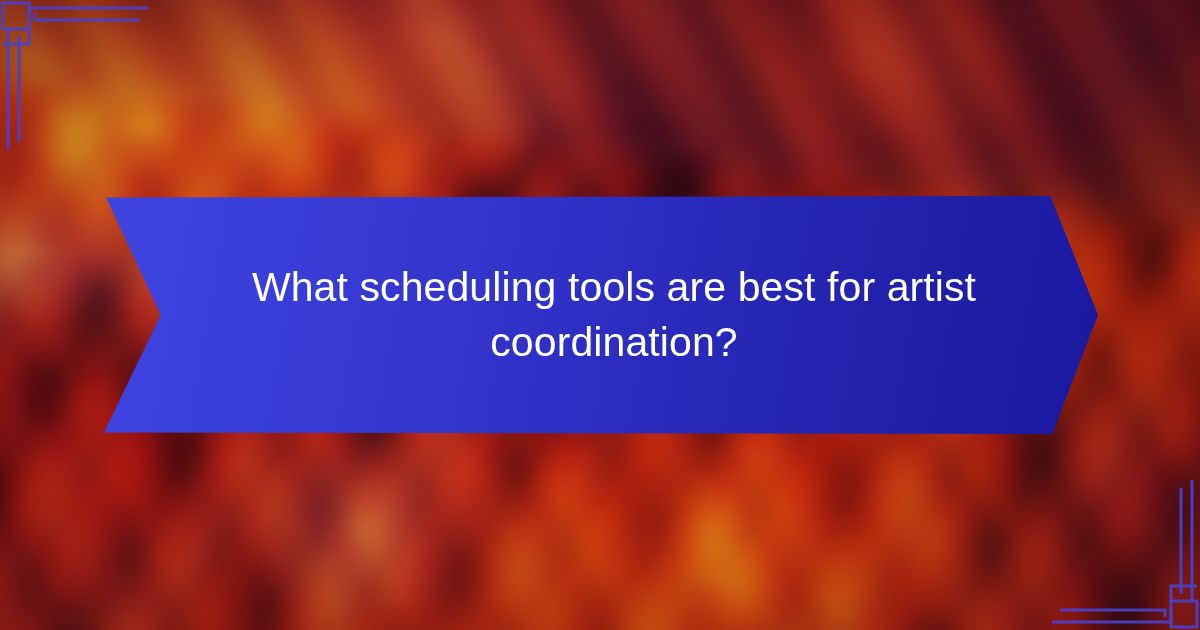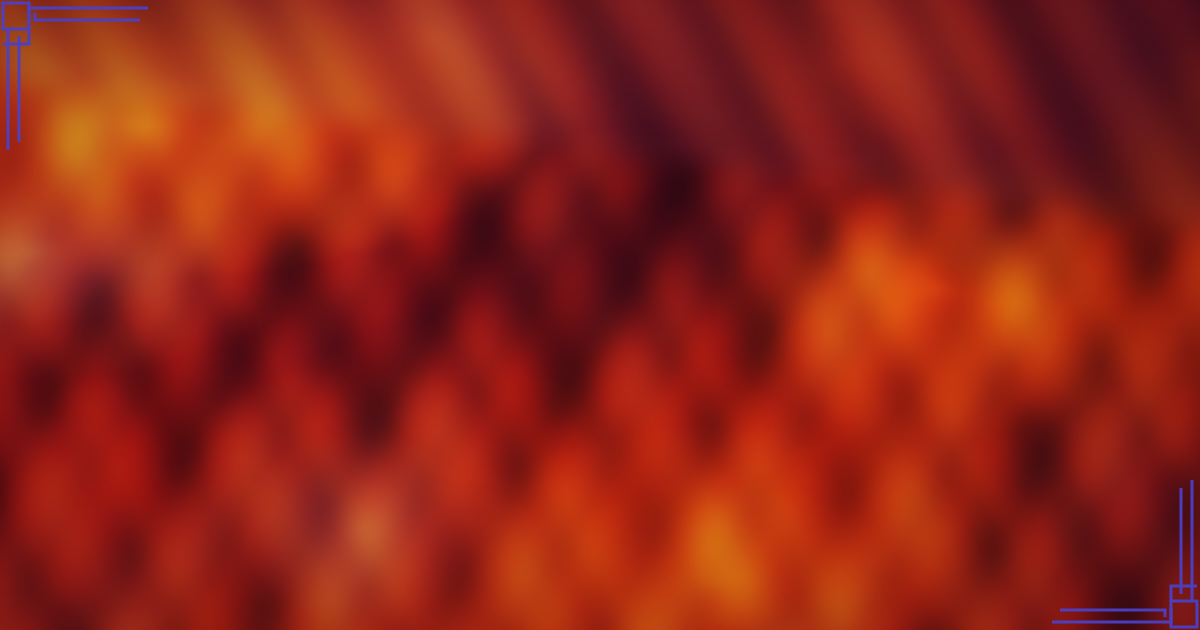--- a/index.html
+++ b/index.html
@@ -153,14 +153,17 @@
 
   <svg class="circuit circuit-br" width="190" height="190" viewBox="0 0 190 190">
     <rect x="161" y="161" width="26" height="26"></rect>
     <polyline points="187,146 161,146 161,161"></polyline>
     <polyline points="161,168 161,182 42,182"></polyline>
     <polyline points="155,177 155,170 50,170"></polyline>
     <polyline points="182,160 182,40"></polyline>
     <polyline points="171,154 171,48"></polyline>
   </svg>
 
+  <div class="banner">
+    <div class="banner-text">What scheduling tools are best for artist coordination?</div>
+  </div>
 
 </div>
 
 </body></html>

